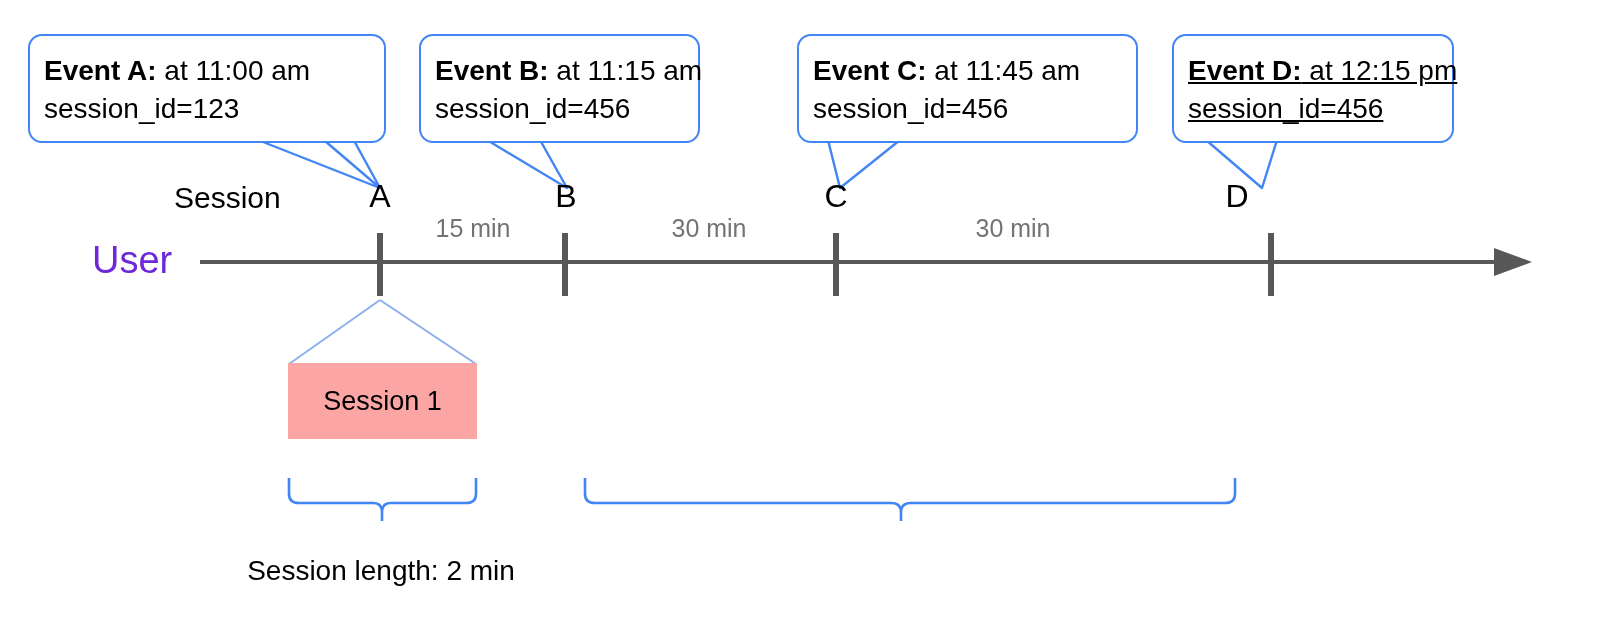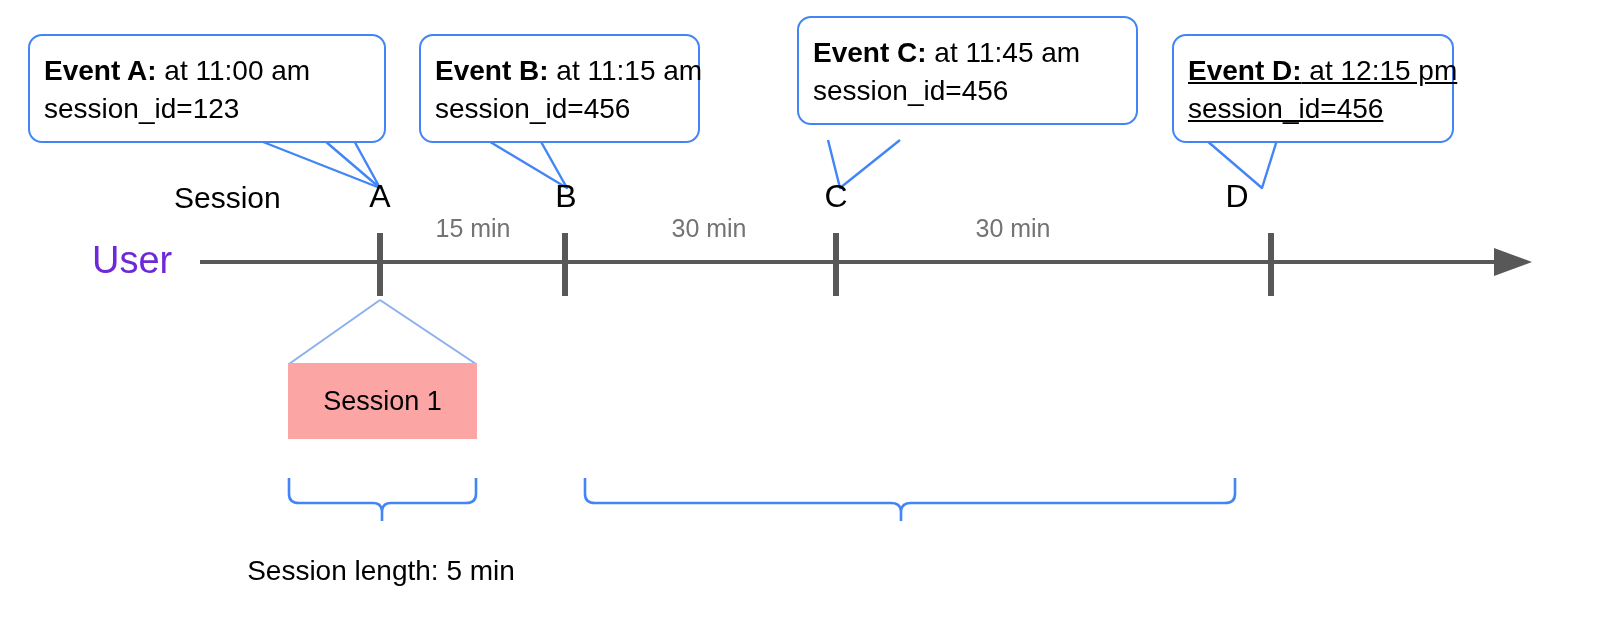--- a/index.html
+++ b/index.html
@@ -163,21 +163,21 @@
   <div class="callout" style="left:28px; top:34px; width:358px;">
     <span class="lead">Event A:</span><span> at 11:00 am</span>
     <span class="line2">session_id=123</span>
   </div>
 
   <div class="callout" style="left:419px; top:34px; width:281px;">
     <span class="lead">Event B:</span><span> at 11:15 am</span>
     <span class="line2">session_id=456</span>
   </div>
 
-  <div class="callout" style="left:797px; top:16px; width:341px;">
+  <div class="callout" style="left:797px; top:34px; width:341px;">
     <span class="lead">Event C:</span><span> at 11:45 am</span>
     <span class="line2">session_id=456</span>
   </div>
 
   <div class="callout" style="left:1172px; top:34px; width:282px;text-decoration:underline;">
     <span class="lead">Event D:</span><span> at 12:15 pm</span>
     <span class="line2">session_id=456</span>
   </div>
 
   <div class="axis-label-events" style="left:174px; top:181px;">Session</div>
@@ -191,15 +191,15 @@
 
   <div class="gap-label" style="left:473px; top:214px;">15 min</div>
   <div class="gap-label" style="left:709px; top:214px;">30 min</div>
   <div class="gap-label" style="left:1013px; top:214px;">30 min</div>
 
   <div class="session-bar" style="left:288px; top:363px; width:189px; height:76px;">
     <span>Session 1</span>
   </div>
 
 
-  <div class="session-length" style="left:381px; top:555px;">Session length: 5 min</div>
+  <div class="session-length" style="left:381px; top:555px;">Session length: 2 min</div>
 
 </div>
 
 </body></html>

